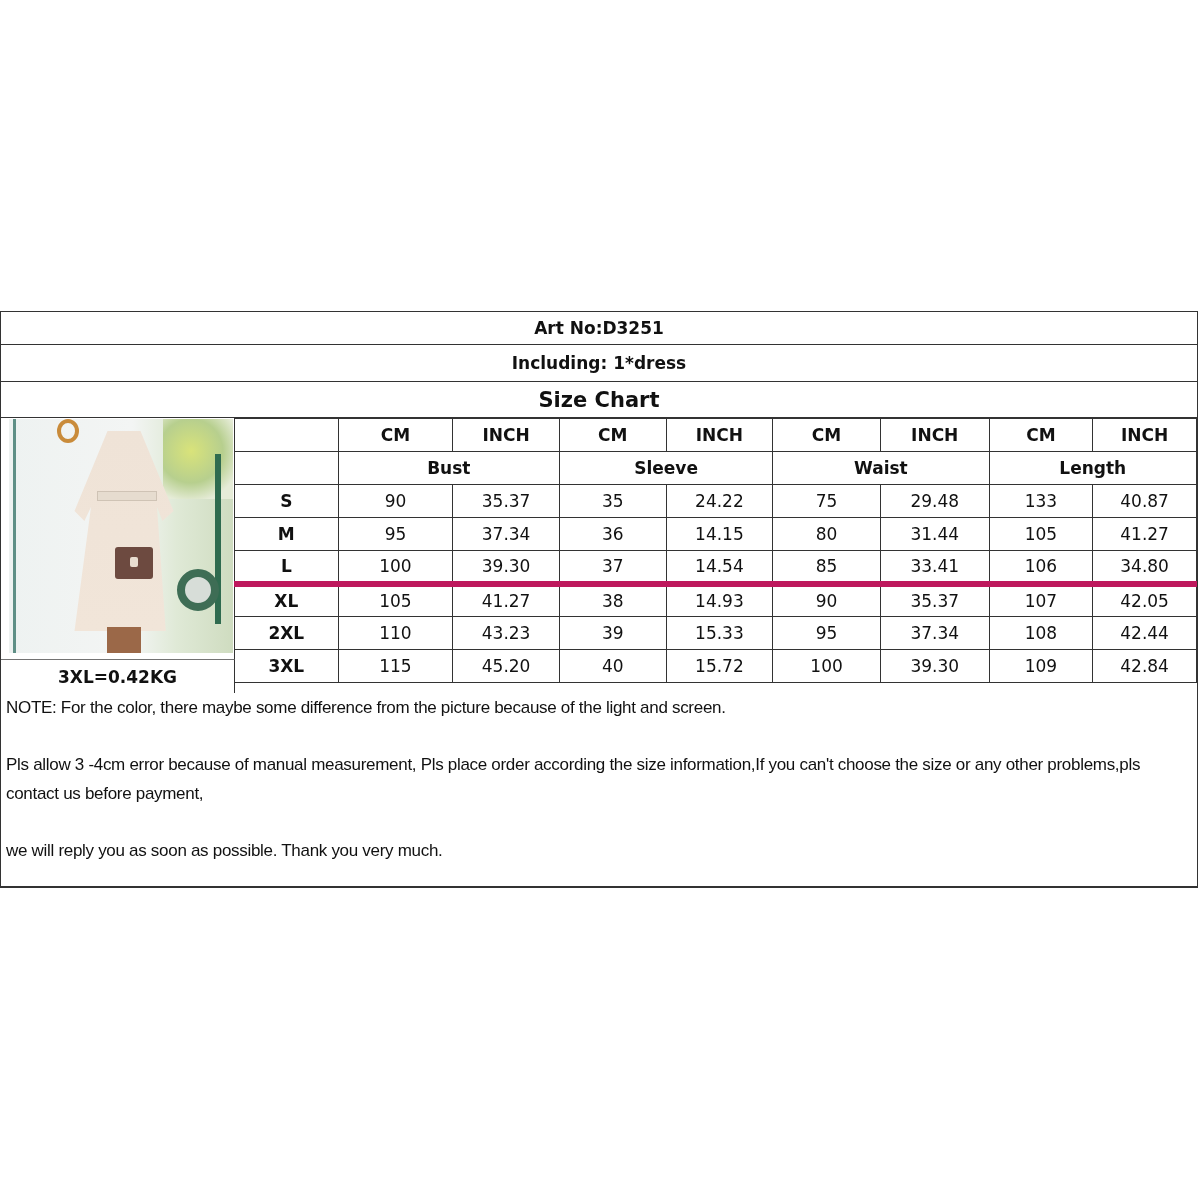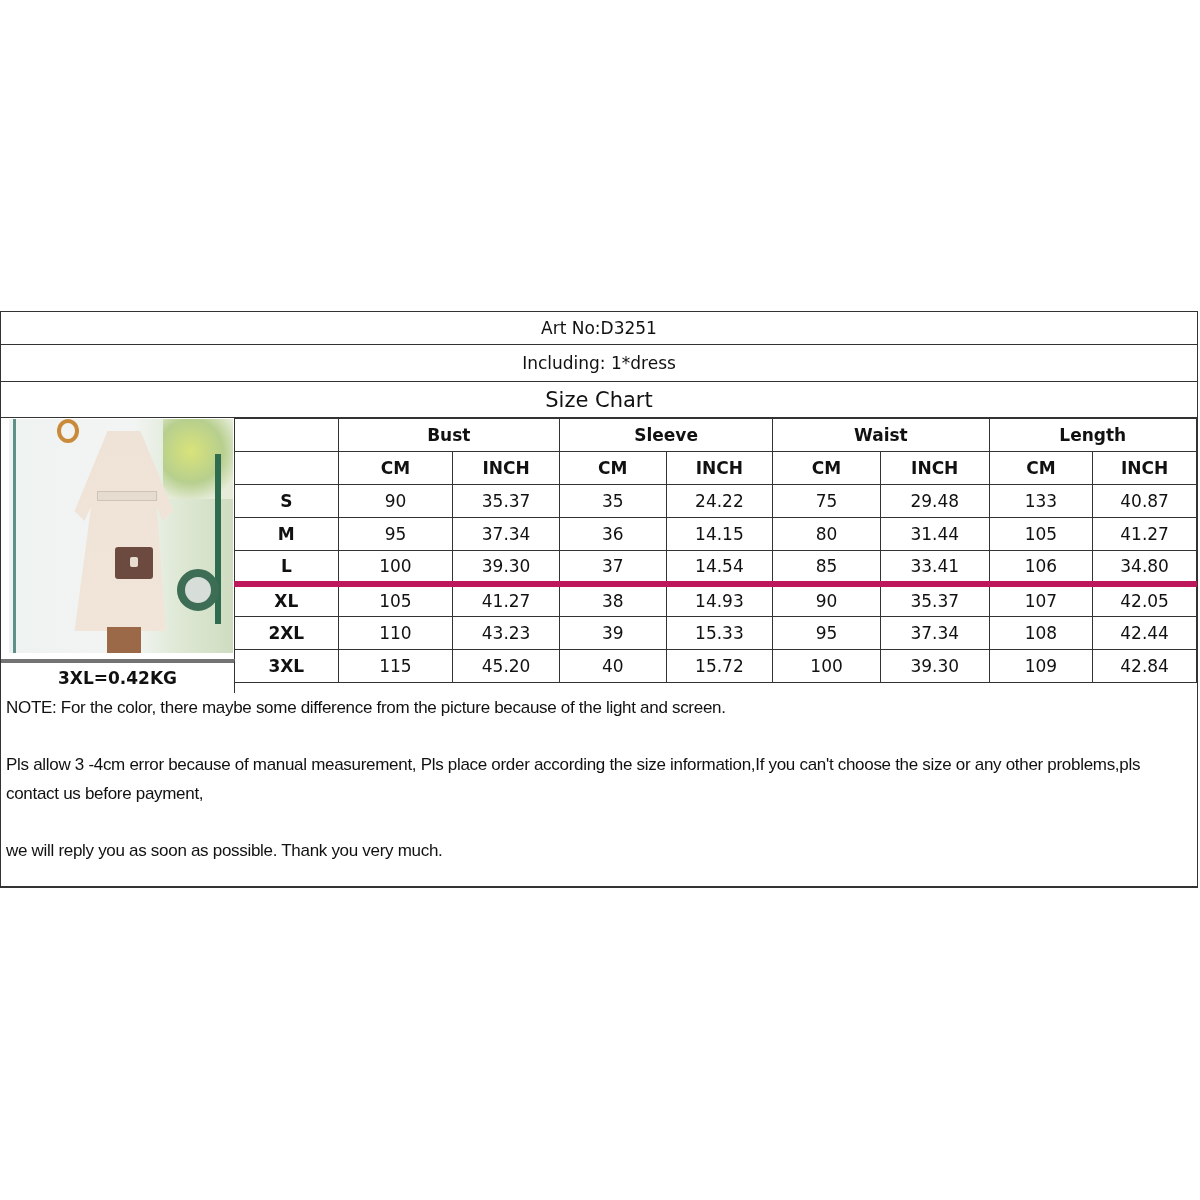--- a/index.html
+++ b/index.html
@@ -1,36 +1,36 @@
 <!DOCTYPE html>
 <html><head>
 <meta charset="utf-8">
 <style>
   html, body { margin:0; padding:0; background:#ffffff; }
   body { width:1200px; height:1200px; position:relative; font-family:"DejaVu Sans", sans-serif; color:#111; overflow:hidden; }
   .sheet { position:absolute; left:0; top:311px; width:1198px; border:1px solid #333; border-bottom:2px solid #333; box-sizing:border-box; height:577px; }
-  .row-band { position:absolute; left:0; width:1196px; text-align:center; font-weight:normal; border-bottom:1px solid #333; box-sizing:border-box; display:flex; align-items:center; justify-content:center; }
+  .row-band { position:absolute; left:0; width:1196px; text-align:center; font-weight:bold; border-bottom:1px solid #333; box-sizing:border-box; display:flex; align-items:center; justify-content:center; }
   .art { top:0; height:33px; font-size:17px; }
   .incl { top:33px; height:37px; font-size:17px; }
   .title { top:70px; height:36px; font-size:21px; }
   .photo { position:absolute; left:8px; top:107px; width:224px; height:234px; overflow:hidden; background:linear-gradient(90deg,#eef2f1 0%,#f3f5f4 55%,#dfe9d6 75%,#cfdcc0 100%); }
   .photo .glass { position:absolute; left:4px; top:0; width:3px; height:234px; background:#5f8f86; }
   .photo .foliage { position:absolute; right:0; top:0; width:70px; height:80px; background:radial-gradient(circle at 40% 40%,#d9e37a,#b7cf8e 50%,#e6ecd8 80%); }
   .photo .post { position:absolute; right:12px; top:35px; width:6px; height:170px; background:#2f6b4f; }
   .photo .wheel { position:absolute; right:14px; top:150px; width:42px; height:42px; border-radius:50%; border:8px solid #3e6d55; box-sizing:border-box; background:#d7ddd8; }
   .photo .mirror { position:absolute; left:48px; top:0; width:22px; height:24px; border-radius:50%; border:4px solid #c98b3a; box-sizing:border-box; }
   .photo .dress { position:absolute; left:60px; top:12px; width:110px; height:200px; background:linear-gradient(#efe3d7,#f1e5d9); clip-path:polygon(35% 0,65% 0,80% 20%,95% 40%,85% 45%,80% 38%,88% 100%,5% 100%,20% 38%,14% 45%,5% 40%,20% 20%); }
   .photo .legs { position:absolute; left:98px; top:208px; width:34px; height:26px; background:#9b6848; }
   .photo .bag { position:absolute; left:106px; top:128px; width:38px; height:32px; background:#6d4a40; border-radius:3px; }
   .photo .clasp { position:absolute; left:121px; top:138px; width:8px; height:10px; background:#e8ddd0; border-radius:2px; }
   .photo .belt { position:absolute; left:88px; top:72px; width:58px; height:8px; background:#e6dccf; border:1px solid #cfc3b5; }
   table.grid { position:absolute; left:233px; top:106px; border-collapse:collapse; }
   table.grid td { border:1px solid #333; height:33px; padding:0; text-align:center; font-size:17px; box-sizing:border-box; }
   table.grid td.b { font-weight:bold; }
-  .weight { position:absolute; left:0; top:347px; width:234px; height:34px; border-top:4px solid #737373; border-right:1px solid #333; box-sizing:border-box; display:flex; align-items:center; justify-content:center; font-weight:bold; font-size:17px; }
+  .weight { position:absolute; left:0; top:347px; width:234px; height:34px; border-top:1px solid #737373; border-right:1px solid #333; box-sizing:border-box; display:flex; align-items:center; justify-content:center; font-weight:bold; font-size:17px; }
   .notes { position:absolute; left:5px; top:381px; width:1188px; font-family:"Liberation Sans Narrow","Liberation Sans", sans-serif; font-size:17px; line-height:29px; letter-spacing:-0.3px; }
   .notes p { margin:0; }
   .gap { height:28px; }
   tr.thick td { border-top:6px solid #be185d; }
 </style>
 </head>
 <body>
 
 <div class="sheet">
   <div class="row-band art">Art No:D3251</div>
@@ -58,35 +58,35 @@
       <col style="width:107px">
         <col style="width:107px">
         <col style="width:108px">
       <col style="width:109px">
         <col style="width:104px">
         <col style="width:104px">
     </colgroup>
     <tbody>
         <tr>
       <td></td>
-      <td class="b" colspan="2">Bust</td>
-      <td class="b" colspan="2">Sleeve</td>
-      <td class="b" colspan="2">Waist</td>
-      <td class="b" colspan="2">Length</td>
-    </tr>
-    <tr>
-      <td></td>
       <td class="b">CM</td>
       <td class="b">INCH</td>
       <td class="b">CM</td>
       <td class="b">INCH</td>
       <td class="b">CM</td>
       <td class="b">INCH</td>
       <td class="b">CM</td>
       <td class="b">INCH</td>
+    </tr>
+    <tr>
+      <td></td>
+      <td class="b" colspan="2">Bust</td>
+      <td class="b" colspan="2">Sleeve</td>
+      <td class="b" colspan="2">Waist</td>
+      <td class="b" colspan="2">Length</td>
     </tr>
     <tr>
       <td class="b">S</td>
       <td>90</td>
       <td>35.37</td>
       <td>35</td>
       <td>24.22</td>
       <td>75</td>
       <td>29.48</td>
       <td>133</td>

